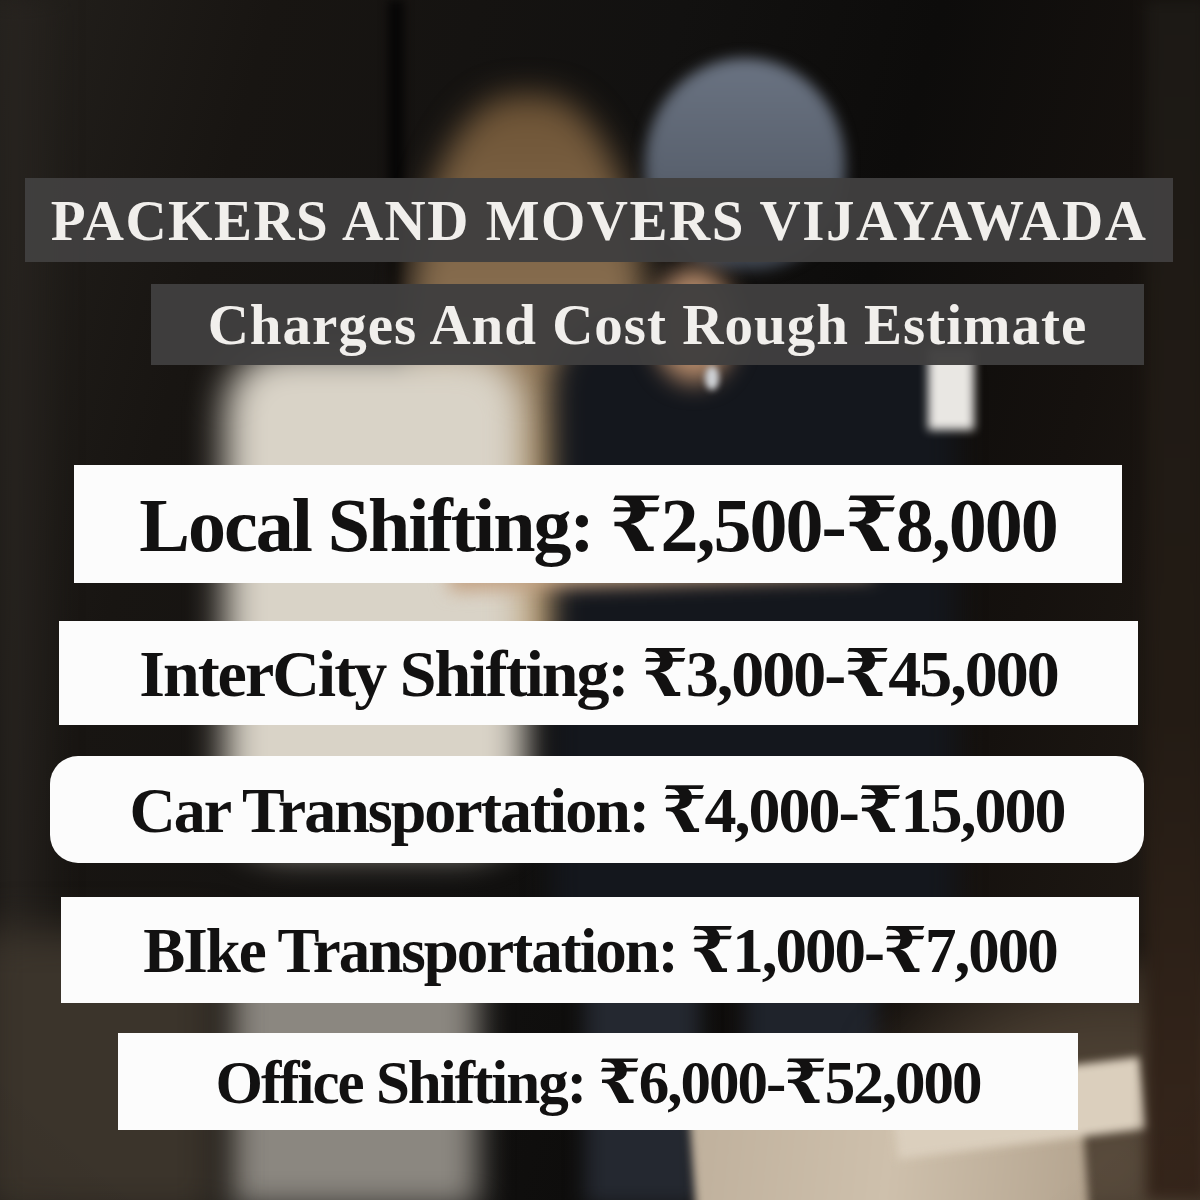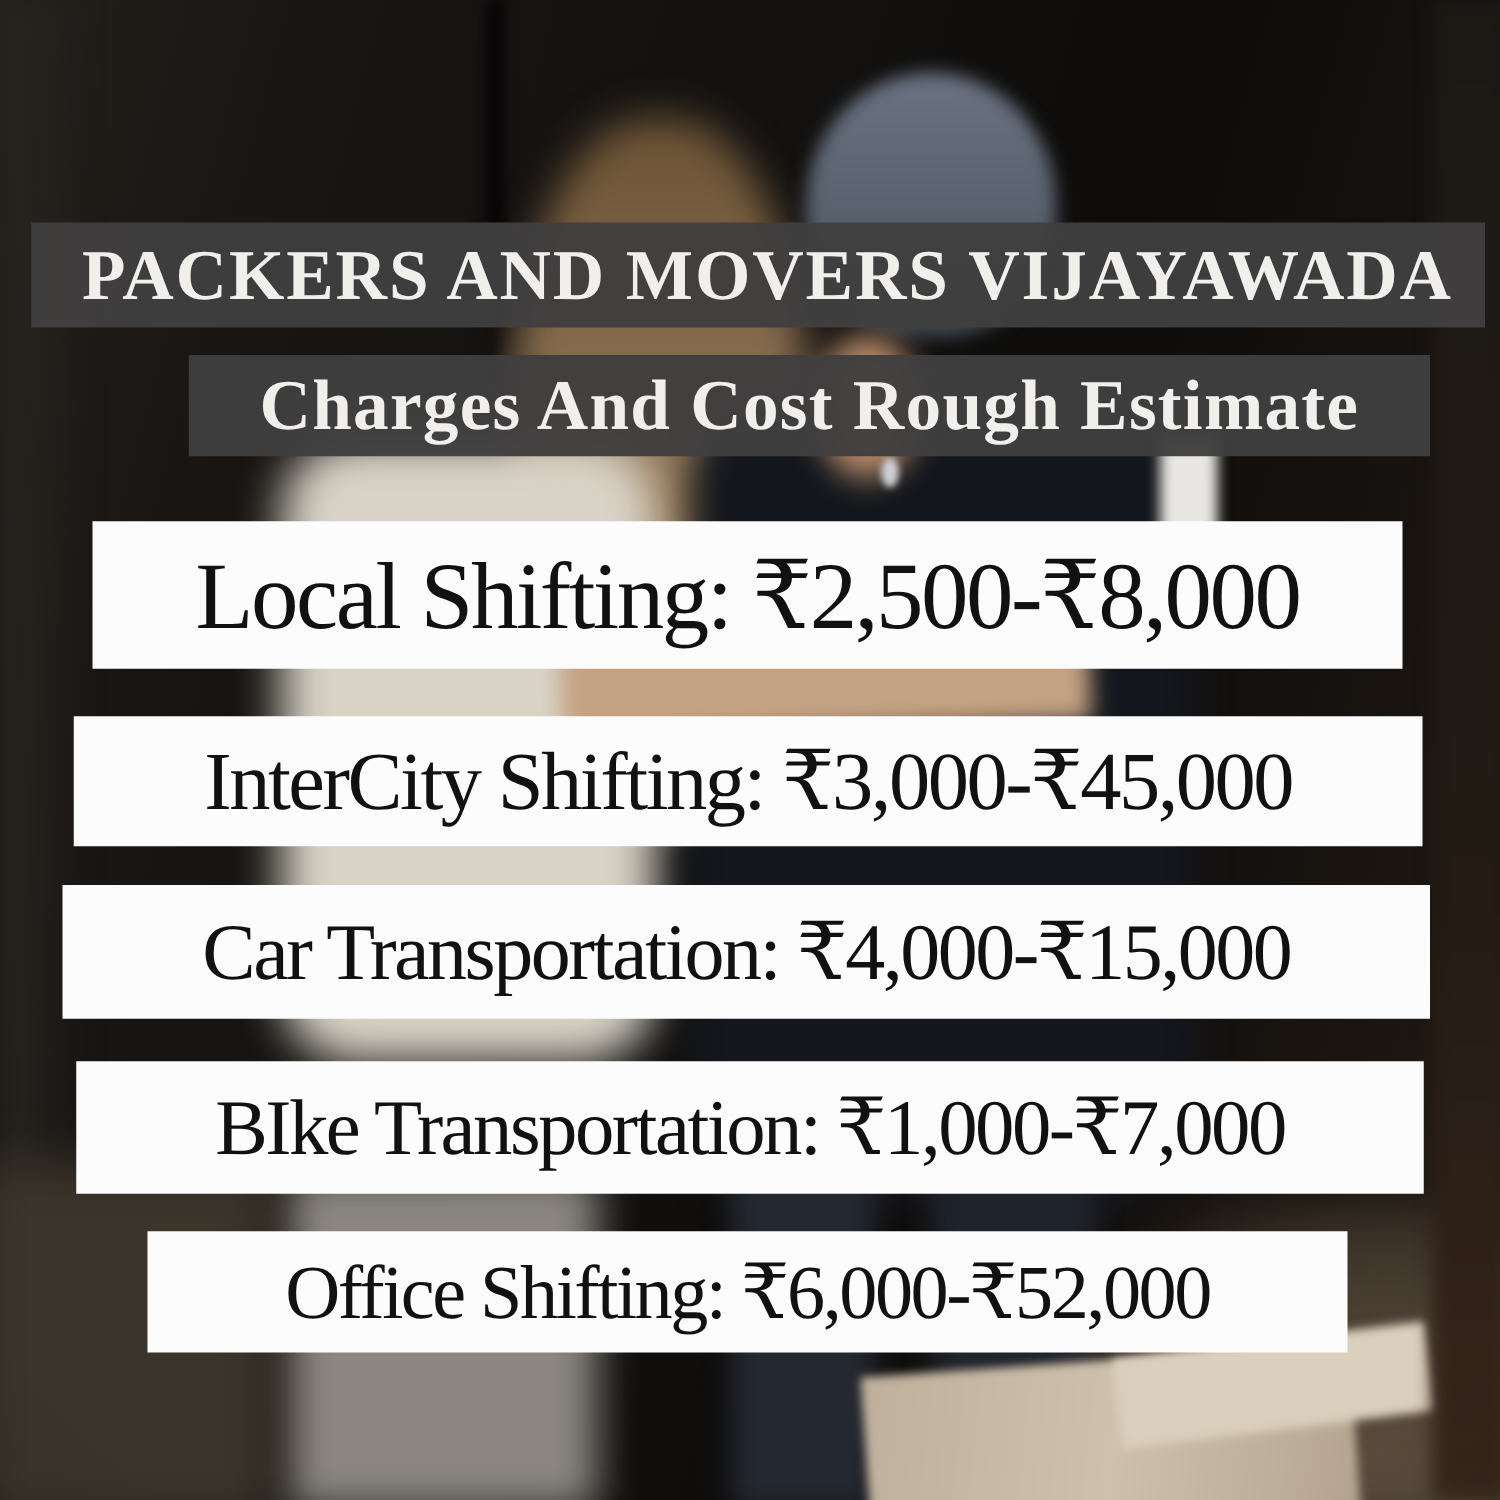--- a/index.html
+++ b/index.html
@@ -36,27 +36,27 @@
   .ph-box-top{left:893px;top:1072px;width:252px;height:72px;background:#dbcfbd;filter:blur(4px);transform:rotate(-7deg);}
   .ph-right-col{right:-8px;top:0;width:62px;height:1200px;
     background:linear-gradient(180deg,#1c1915 0%,#231b14 60%,#37261b 100%);filter:blur(7px);}
   .ph-vignette{inset:0;background:radial-gradient(120% 120% at 50% 45%,rgba(0,0,0,0) 55%,rgba(0,0,0,0.38) 100%);}
   
   .banner{position:absolute;display:flex;align-items:center;justify-content:center;
     white-space:nowrap;z-index:5;}
   .banner.dark{background:rgba(64,63,63,0.97);color:#f1efec;}
   .banner.light{background:#fcfcfc;color:#121111;}
   .title-banner{left:25px;top:178px;width:1148px;height:84px;
-    font-size:57px;font-weight:700;letter-spacing:1.5px;padding-left:15px;}
+    font-size:57px;font-weight:700;letter-spacing:1.5px;}
   .subtitle-banner{left:103px;top:284px;width:993px;height:81px;
     font-size:57px;font-weight:700;letter-spacing:1px;margin-left:48px;}
-  .rate{font-weight:400;letter-spacing:-2px;}
+  .rate{font-weight:700;letter-spacing:-2px;margin-top:48px;}
   .rate-0{left:74px;top:417px;width:1048px;height:118px;font-size:76px;}
   .rate-1{left:59px;top:573px;width:1079px;height:104px;font-size:66px;}
-  .rate-2{left:50px;top:708px;width:1094px;height:107px;font-size:64px;}
+  .rate-2{left:50px;top:708px;width:1094px;height:107px;font-size:64px;border-radius:28px;}
   .rate-3{left:61px;top:849px;width:1078px;height:106px;font-size:63px;}
   .rate-4{left:118px;top:985px;width:960px;height:97px;font-size:61px;align-items:center;}
 </style>
 </head>
 <body>
 
 <div class="stage">
 
   <div class="photo">
     <div class="blob ph-base"></div>

